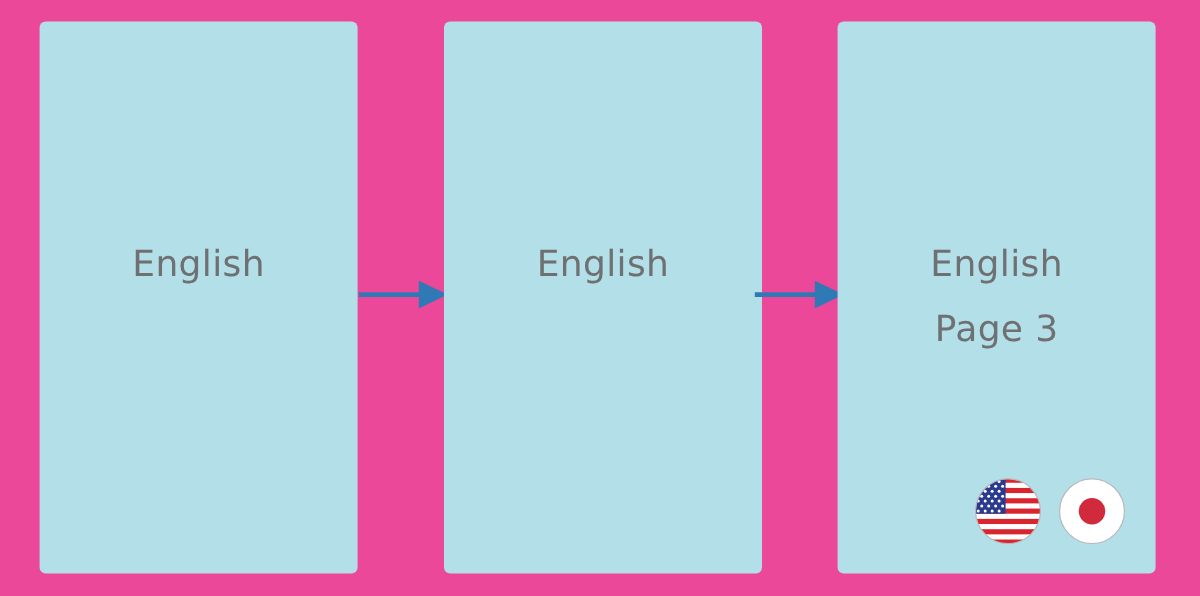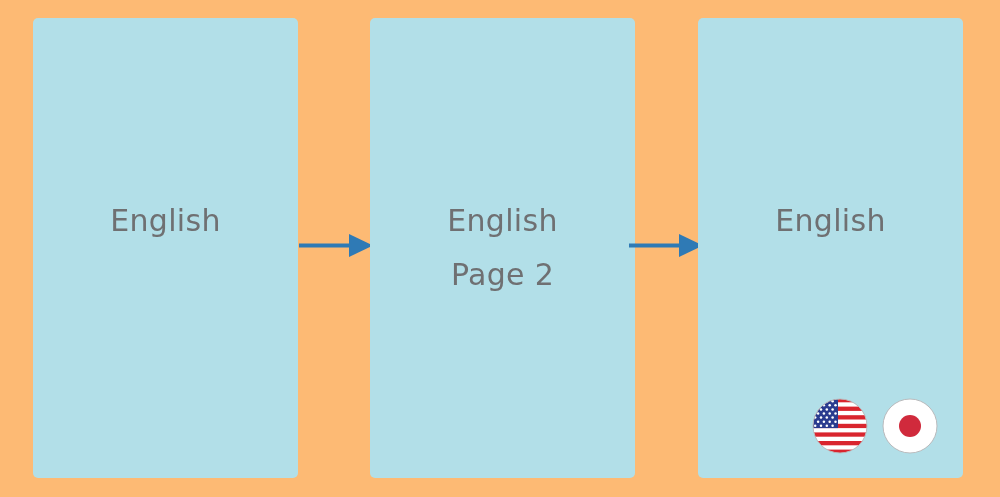--- a/index.html
+++ b/index.html
@@ -7,21 +7,21 @@
     padding: 0;
     background: #ffffff;
   }
   body {
     font-family: "DejaVu Sans", sans-serif;
   }
   #canvas {
     position: relative;
     width: 1000px;
     height: 497px;
-    background: #fdba74;
+    background: #ec4899;
     overflow: hidden;
   }
 
   
   .page-box {
     position: absolute;
     top: 18px;
     width: 265px;
     height: 460px;
     background: #b2dfe8;
@@ -97,34 +97,34 @@
   <div class="arrow" id="arrow-1">
     <svg width="80" height="32" viewBox="0 0 80 32" xmlns="http://www.w3.org/2000/svg">
       <line x1="2" y1="13.5" x2="57" y2="13.5" stroke="#2f7ab5" stroke-width="4"></line>
       <path d="M 52 2 L 76 13.5 L 52 25 Z" fill="#2f7ab5"></path>
     </svg>
   </div>
 
   <div class="page-box" id="box-2">
     <div class="box-label-lines">
       <div class="box-line">English</div>
-      <div class="box-line">Page 2</div>
     </div>
   </div>
 
   <div class="arrow" id="arrow-2">
     <svg width="80" height="32" viewBox="0 0 80 32" xmlns="http://www.w3.org/2000/svg">
       <line x1="2" y1="13.5" x2="57" y2="13.5" stroke="#2f7ab5" stroke-width="4"></line>
       <path d="M 52 2 L 76 13.5 L 52 25 Z" fill="#2f7ab5"></path>
     </svg>
   </div>
 
   <div class="page-box" id="box-3">
     <div class="box-label-lines">
       <div class="box-line">English</div>
+      <div class="box-line">Page 3</div>
     </div>
   </div>
 
   <div class="flag-row">
 
     <span class="flag">
       <svg width="56" height="56" viewBox="0 0 56 56" xmlns="http://www.w3.org/2000/svg">
         <defs>
           <clipPath id="usClip">
               <circle cx="28" cy="28" r="27"></circle>

